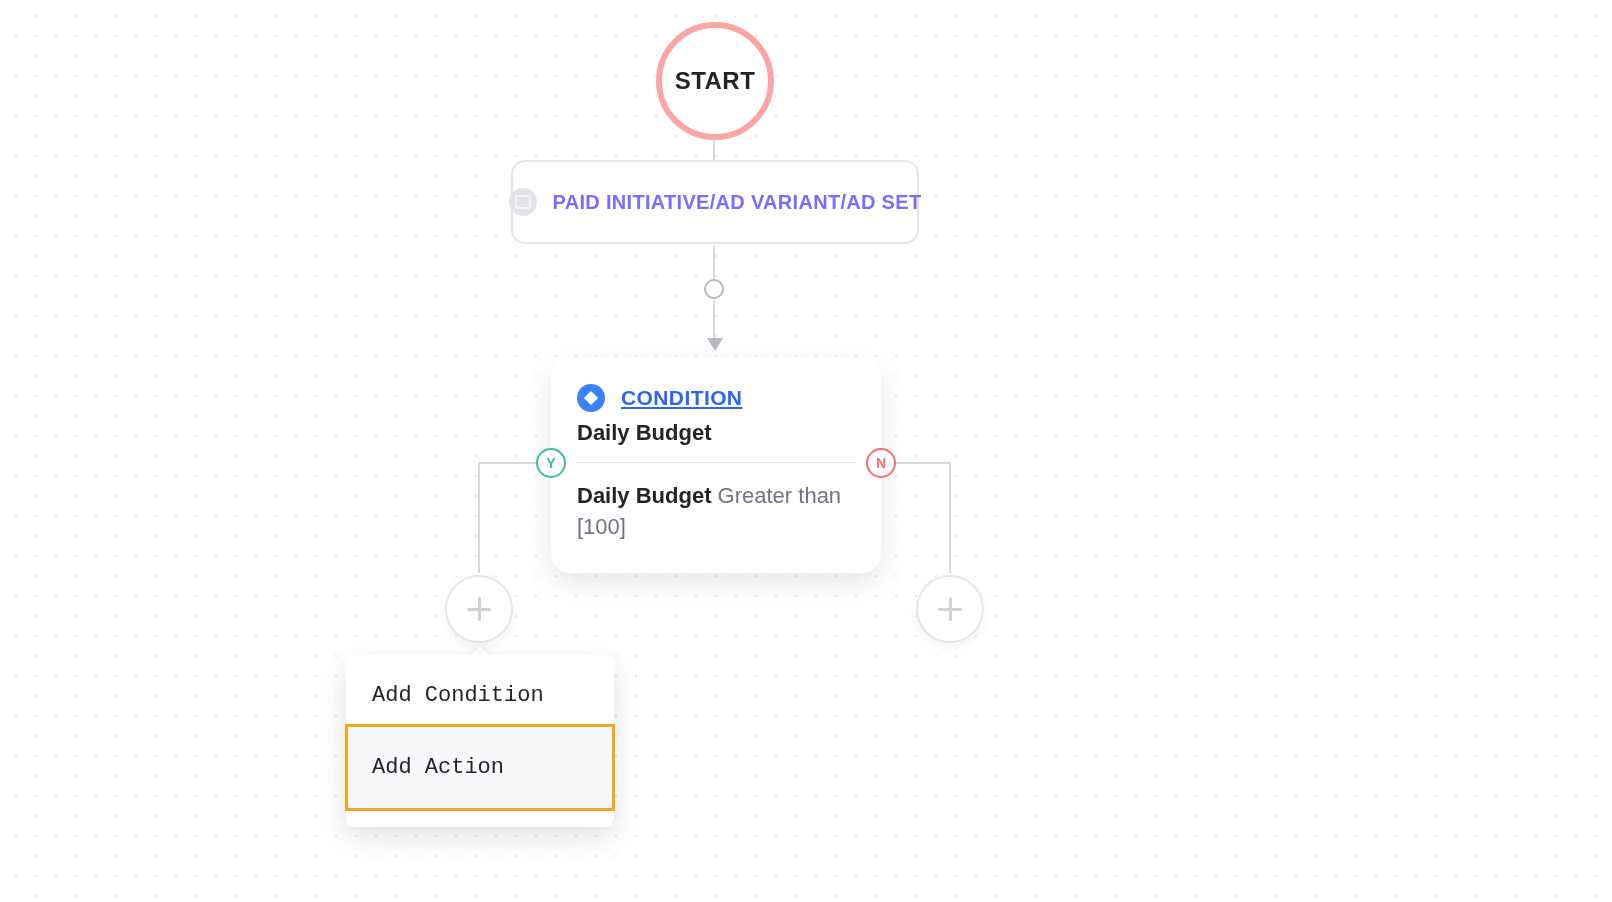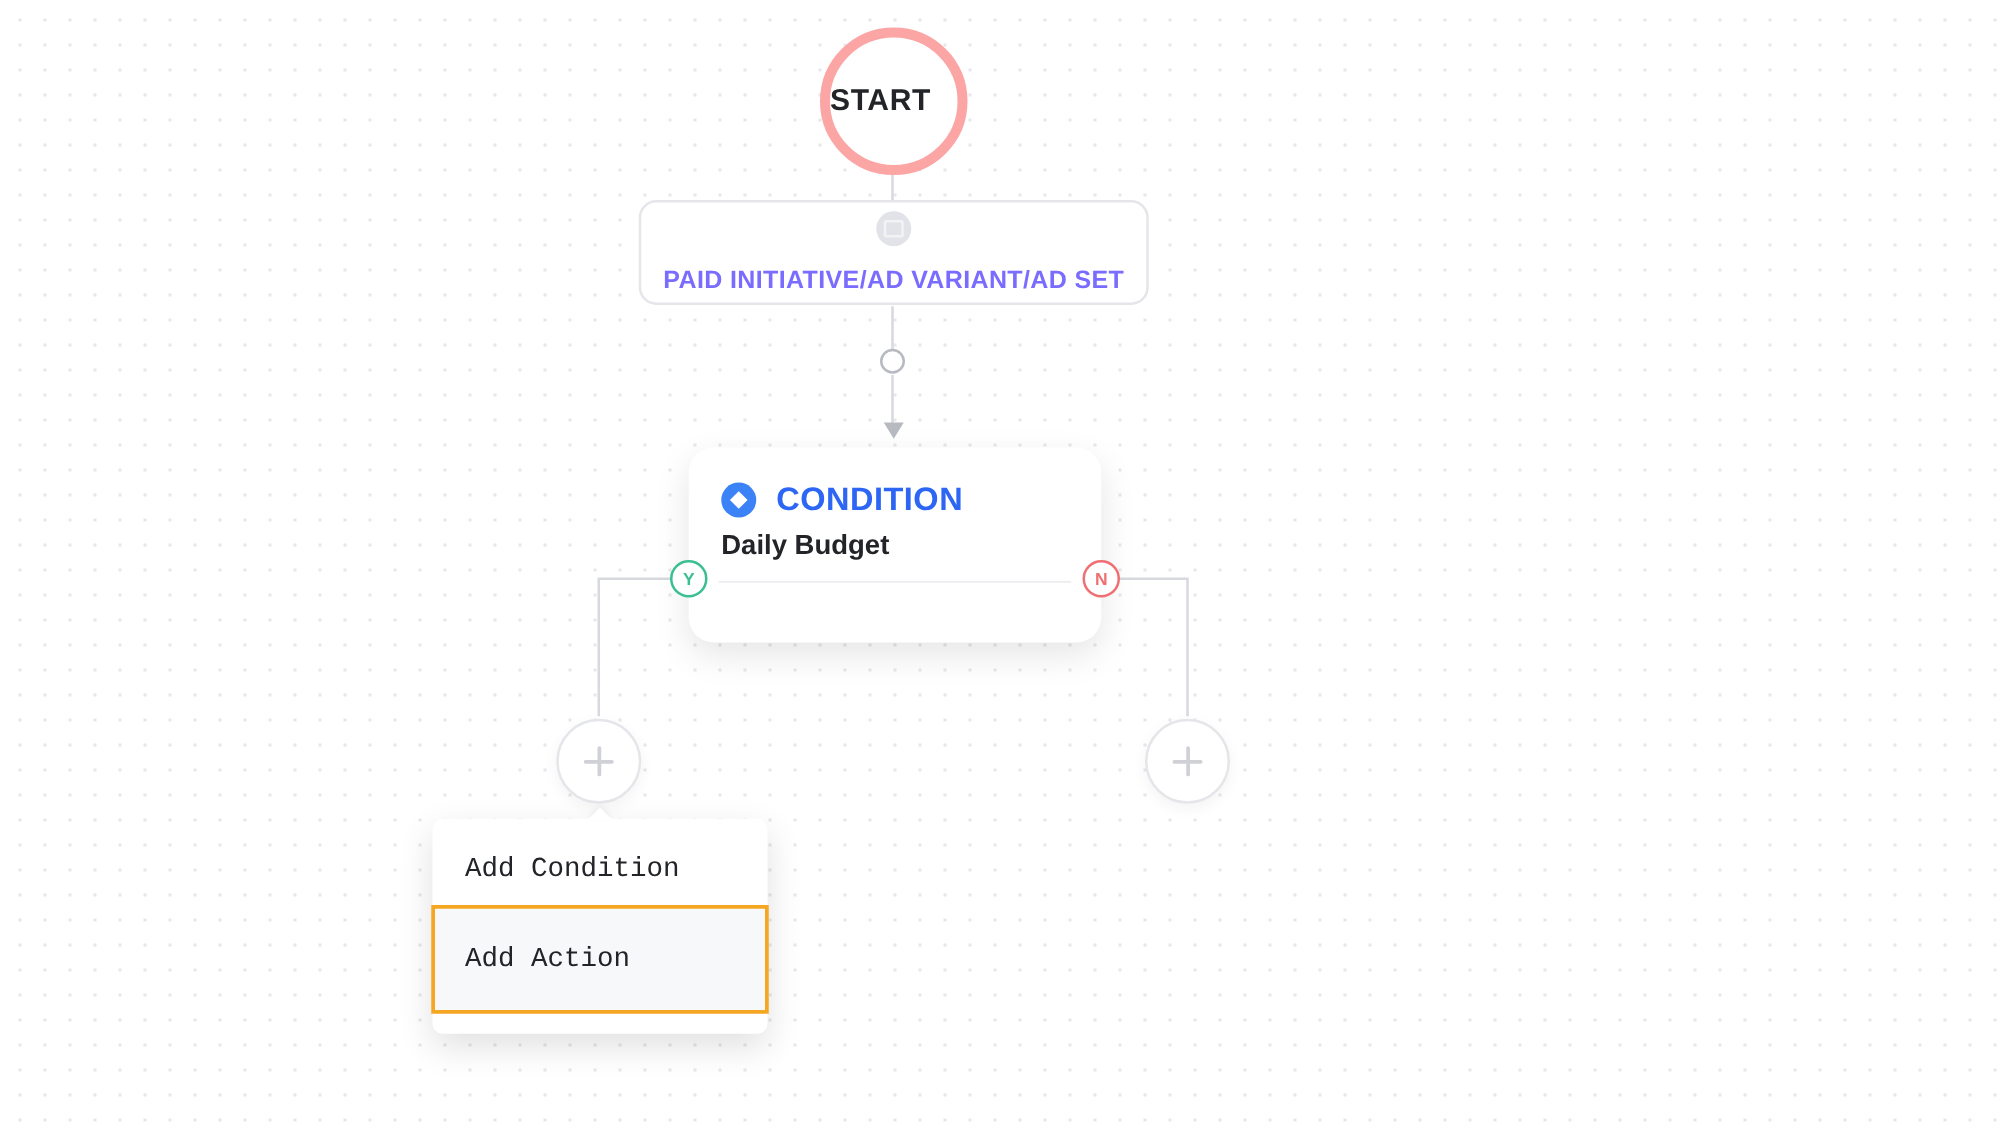--- a/index.html
+++ b/index.html
@@ -54,37 +54,36 @@
     border-top: 13px solid #b7bac1;
   }
 
   
   .start-node {
     position: absolute;
     left: 656px; top: 22px;
     width: 118px; height: 118px;
     border-radius: 50%;
     background: #fff;
-    border: 8px solid #fca5a5;
-    display: flex; align-items: center; justify-content: flex-start;
+    border: 6px solid #fca5a5;
+    display: flex; align-items: center; justify-content: center;
     font-weight: 700; font-size: 24px; letter-spacing: 0.5px;
   }
 
   
   .label-box {
     position: absolute;
     left: 511px; top: 160px;
     width: 408px; height: 84px;
     background: #fff;
     border: 2px solid var(--border-gray-light);
     border-radius: 14px;
     display: flex; align-items: center; justify-content: center;
     gap: 16px;
     padding: 0 24px;
-    flex-direction: column;
   }
   .label-box .round-icon {
     width: 28px; height: 28px; border-radius: 50%;
     background: #e2e3e8;
     display: flex; align-items: center; justify-content: center;
     flex: 0 0 auto;
   }
   .label-box .round-icon::before {
     content: "";
     width: 12px; height: 10px;
@@ -131,22 +130,23 @@
   .cond-icon::before {
     content: "";
     position: absolute; left: 50%; top: 50%;
     width: 10px; height: 10px;
     background: #fff;
     transform: translate(-50%,-50%) rotate(45deg);
   }
   .cond-label {
     color: var(--blue-link);
     font-weight: 600;
-    font-size: 26px;
+    font-size: 21px;
     letter-spacing: 0.4px;
+    text-decoration: underline;
   }
   .cond-title {
     font-weight: 800;
     font-size: 22px;
     margin: 6px 0 16px;
   }
   .card-sep {
     height: 1px; background: var(--border-gray-light);
     margin: 0 -2px 18px;
   }
@@ -255,20 +255,25 @@
 <div class="card">
   <span class="yn y">Y</span>
   <span class="yn n">N</span>
 
   <div class="card-head">
     <span class="cond-icon"></span>
     <span class="cond-label">CONDITION</span>
   </div>
   <div class="cond-title">Daily Budget</div>
   <div class="card-sep"></div>
+  <div class="cond-detail">
+    <span class="fld">Daily Budget</span>
+    <span> </span>
+    <span class="op">Greater than [100]</span>
+  </div>
 </div>
 
 <div class="plus-btn plus-left"></div>
 <div class="plus-btn plus-right"></div>
 
 <div class="dropdown">
   <div class="item">Add Condition</div>
   <div class="item highlight">Add Action</div>
 </div>
 

